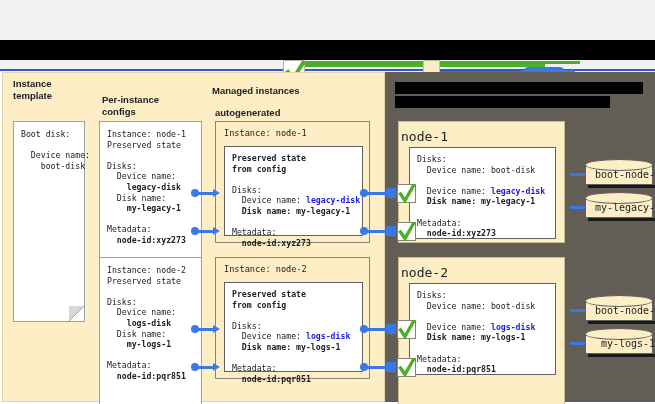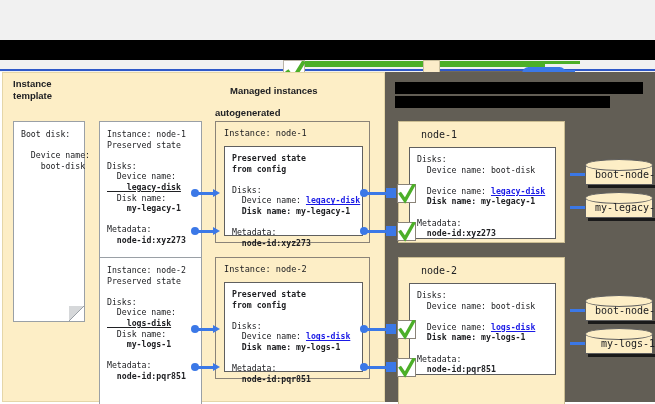--- a/index.html
+++ b/index.html
@@ -104,30 +104,30 @@
   }
   .box-title{
     position:absolute;left:8px;top:6px;
     font-family:"DejaVu Sans Mono","Liberation Mono",monospace;
     font-size:8.6px;color:#202124;
   }
   .node-box{
     position:absolute;background:#fdeec6;border:1px solid #cbbd92;box-sizing:border-box;
   }
   .node-title{
-    position:absolute;left:22px;top:7px;
-    font-family:"DejaVu Sans Mono","Liberation Mono",monospace;
-    font-size:10px;color:#202124;
+    position:absolute;left:2px;top:7px;
+    font-family:"DejaVu Sans Mono","Liberation Mono",monospace;
+    font-size:13px;color:#202124;
   }
 
   pre.mono{
     margin:0;font-family:"DejaVu Sans Mono","Liberation Mono",monospace;
     font-size:8.2px;line-height:10.6px;color:#202124;white-space:pre;
   }
-  .b-blue{color:#1a1ae6;font-weight:bold;text-decoration:underline;}
+  .b-blue{color:#1a1ae6;font-weight:bold;}
   .b-mag{color:#c411c4;font-weight:bold;}
   .b-bold{font-weight:bold;}
 
   
   .dot{position:absolute;width:8px;height:8px;border-radius:50%;background:#3b78e7;}
   .hline{position:absolute;height:3px;background:#3b78e7;}
   .arrow{
     position:absolute;width:0;height:0;
     border-top:4.5px solid transparent;border-bottom:4.5px solid transparent;
     border-left:7px solid #3b78e7;
@@ -188,21 +188,23 @@
 
     <div class="panel-left"></div>
 
     <div class="panel-right">
       <div class="panel-right-redact"></div>
       <div class="panel-right-redact2"></div>
     </div>
 
     <div class="col-head" style="left:13px;top:6px;">Instance
 template</div>
-    <div class="col-head" style="left:230px;top:13px;">Managed instances</div>
+    <div class="col-head" style="left:102px;top:22px;">Per-instance
+configs</div>
+    <div class="col-head" style="left:212px;top:13px;">Managed instances</div>
     <div class="col-head" style="left:215px;top:35px;">autogenerated</div>
 
     <div class="doc" style="left:13px;top:49px;width:72px;height:201px;">
       <pre class="mono">Boot disk:
 
   Device name:
     boot-disk</pre>
       <div class="fold"></div>
     </div>
 

